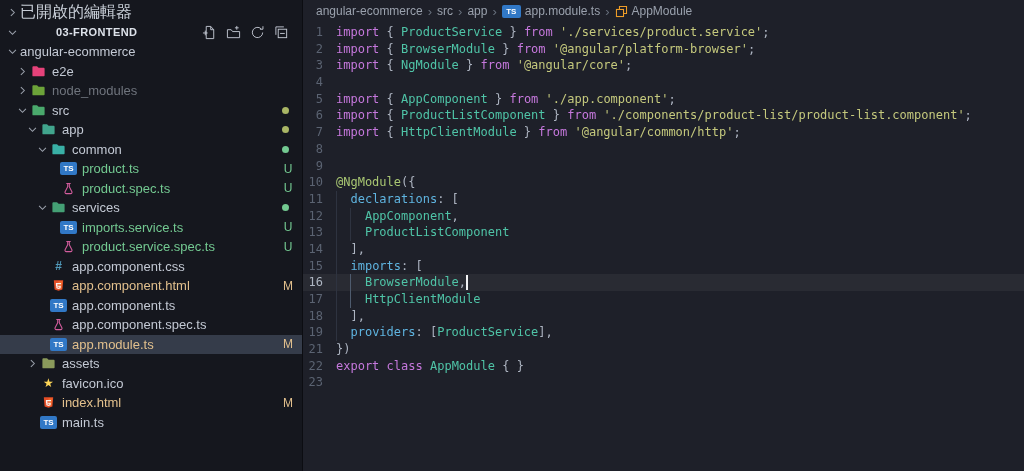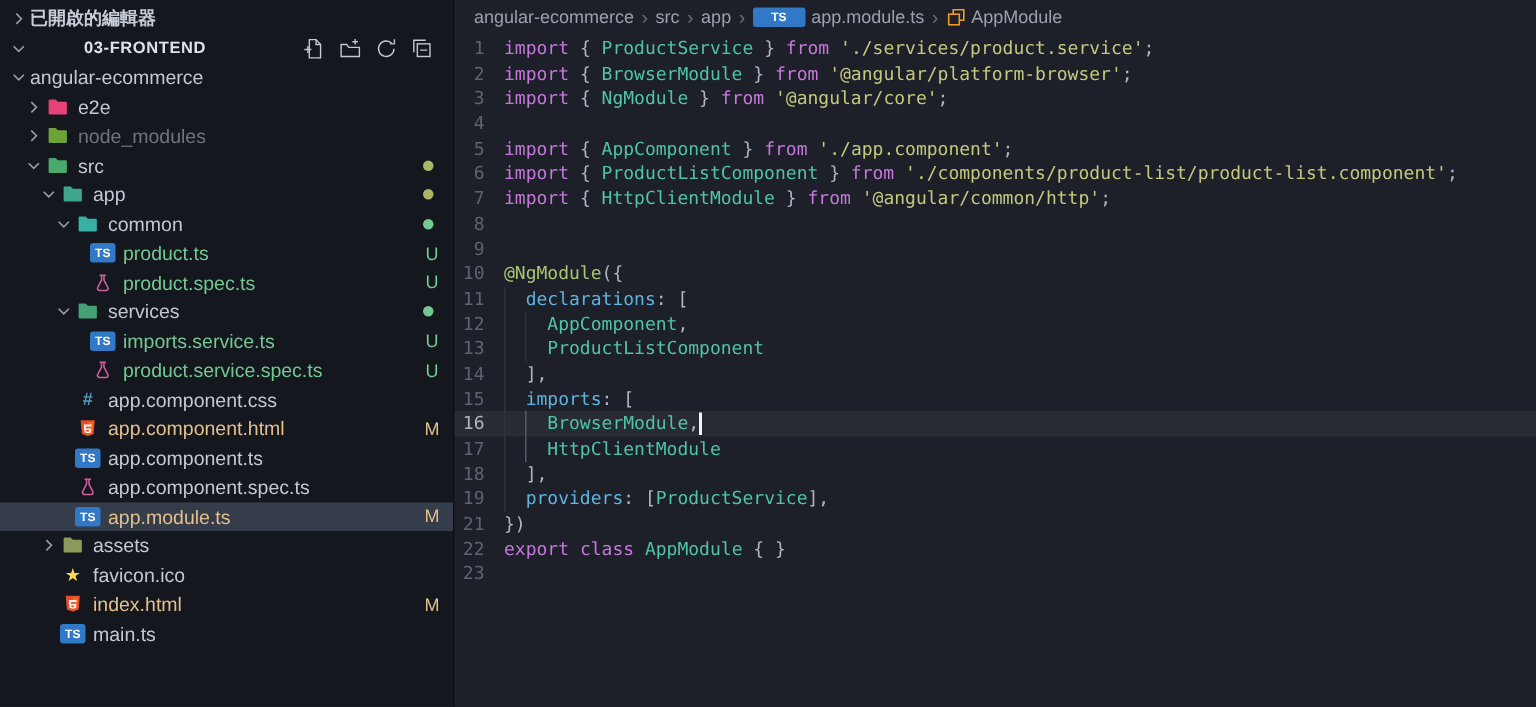--- a/index.html
+++ b/index.html
@@ -13,34 +13,34 @@
   .app { display:flex; width:100%; height:100%; }
 
   
   .sidebar {
     width:303px; min-width:303px; height:100%;
     background:var(--c-sidebar-bg,#15171e);
     border-right:1px solid var(--c-divider,#0c0d12);
     overflow:hidden; padding-top:2px;
   }
   .section-row { display:flex; align-items:center; height:20px; padding:0 4px; color:#b9c0cb; }
-  .oe-label { font-size:12px; font-weight:700; color:#c7cdd6; white-space:nowrap;text-align:right; }
+  .oe-label { font-size:16px; font-weight:400; color:#c7cdd6; white-space:nowrap;text-align:right; }
   .proj-label { font-size:11px; font-weight:700; letter-spacing:.4px; color:#dde2ea; white-space:nowrap;margin-left:36px; }
   .actions { margin-left:auto; display:flex; gap:7px; padding-right:8px; }
   .act { width:17px; height:17px; display:flex; align-items:center; justify-content:center; color:#c2c8d2; }
   .act svg { width:15px; height:15px; }
 
   .trow { display:flex; align-items:center; height:19.5px; font-size:13px; color:#c3c9d4; white-space:nowrap; }
   .trow.selected { background:var(--c-selection,#353c4a); }
   .chev { width:16px; min-width:16px; height:16px; display:flex; align-items:center; justify-content:center; color:#9aa0ab; }
   .chev svg { width:13px; height:13px; }
   .ficon { width:17px; min-width:17px; height:16px; display:flex; align-items:center; justify-content:center; margin-right:5px; }
   .ficon svg { display:block; }
   .tsbox { background:var(--c-ts-icon-bg,#3178c6); color:#fff; font-size:8px; font-weight:700;
-           width:35px; min-width:13px; height:13px; border-radius:2px;
+           width:19px; min-width:13px; height:13px; border-radius:2px;
            display:flex; align-items:center; justify-content:center; }
   .f-css { color:var(--c-css-icon,#519aba); font-weight:700; font-size:12px; }
   .f-star { color:var(--c-star-icon,#ffd757); font-size:12px; }
   .f-flask { color:var(--c-flask-icon,#d45d9e); }
   .flabel { overflow:hidden; text-overflow:ellipsis; }
   .c-normal { color:#c3c9d4; } .c-untracked { color:var(--c-untracked,#73c991); }
   .c-modified { color:var(--c-modified,#e2c08d); } .c-ignored { color:#6f747d; }
   .grow { flex:1; }
   .gitdot { width:7px; height:7px; min-width:7px; border-radius:50%; background:var(--c-untracked,#73c991); margin-right:13px; }
   .gitbadge { font-size:12px; margin-right:9px; width:10px; text-align:center; }

